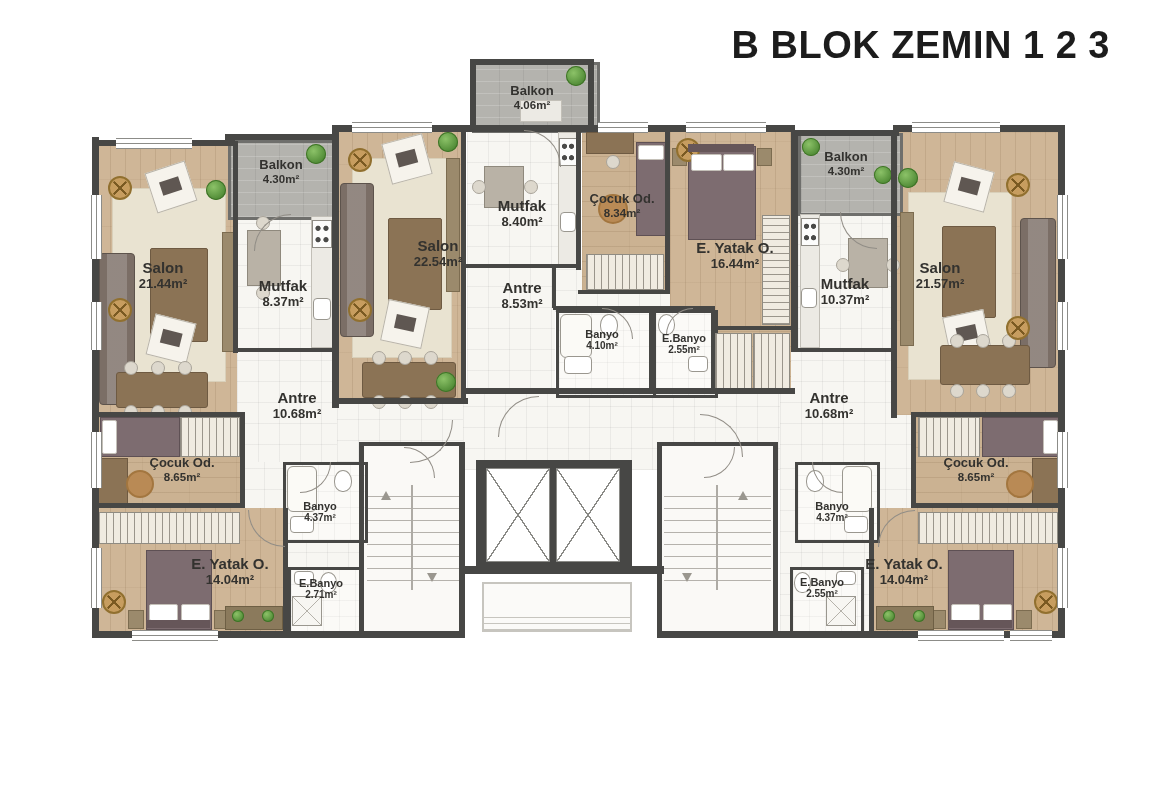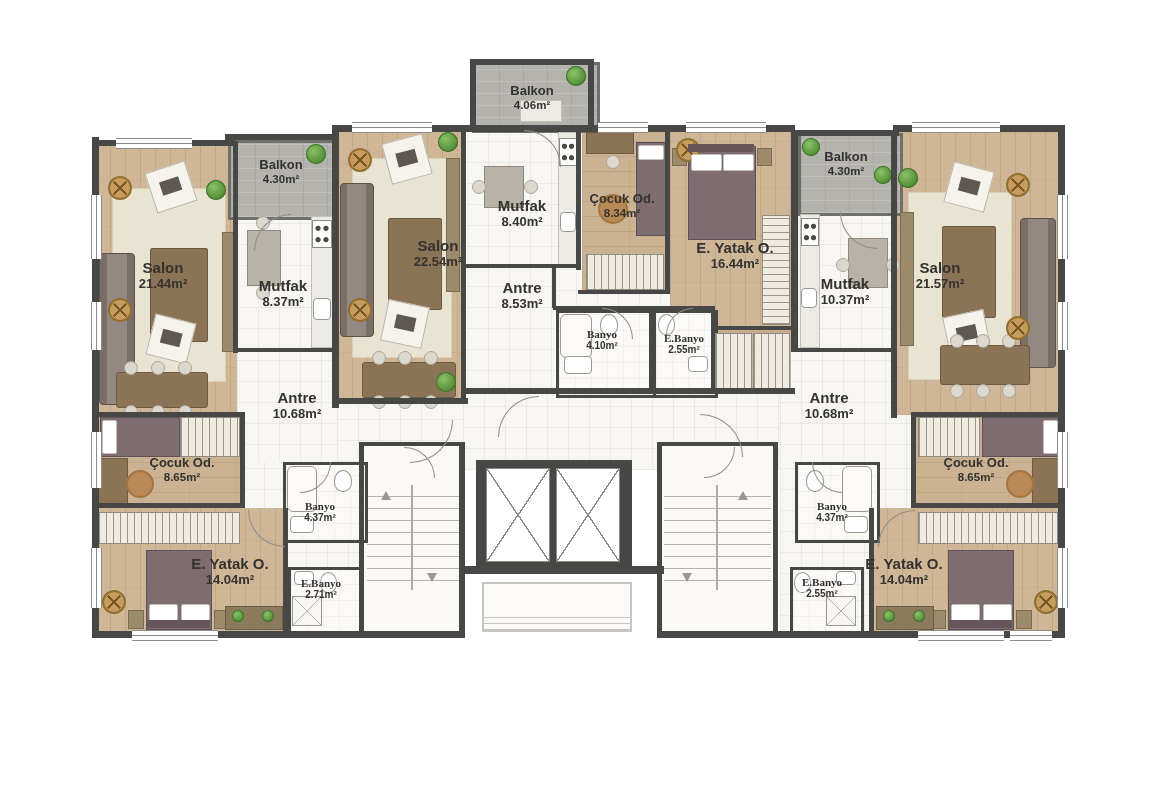--- a/index.html
+++ b/index.html
@@ -80,27 +80,28 @@
     background:radial-gradient(circle at 38% 35%,#8cc268,#4f8a35 72%);box-shadow:inset 0 0 0 1px #3f7227;}
   .fan{position:absolute;border-radius:50%;background:#c79d5f;border:2px solid #91702f;z-index:9;}
   .fan::before{content:"";position:absolute;inset:1px;border-radius:50%;
     background:linear-gradient(45deg,transparent calc(50% - .8px),#7a5a22 calc(50% - .8px) calc(50% + .8px),transparent calc(50% + .8px)),
                linear-gradient(-45deg,transparent calc(50% - .8px),#7a5a22 calc(50% - .8px) calc(50% + .8px),transparent calc(50% + .8px));}
   
   .rlabel{position:absolute;transform:translate(-50%,-50%);text-align:center;color:#33322f;line-height:1.12;white-space:nowrap;z-index:40;}
   .rn{display:block;font-size:13px;font-weight:700;}
   .ra{display:block;font-size:11.5px;font-weight:600;}
   .lg .rn{font-size:15px;} .lg .ra{font-size:13px;}
-  .sm .rn{font-size:11px;font-family:Liberation Serif, serif;} .sm .ra{font-size:10px;}
+  .sm .rn{font-size:11px;} .sm .ra{font-size:10px;}
   #title{position:absolute;top:24px;right:49px;font-size:38px;font-weight:700;color:#1c1c1c;letter-spacing:.5px;z-index:50;}
 </style>
 </head>
 <body>
 
 <div id="canvas">
+  <div id="title">B BLOK ZEMIN 1 2 3</div>
 
   <div class="tile" style="left:237px;top:350px;width:126px;height:158px"></div>
   <div class="tile" style="left:337px;top:400px;width:126px;height:62px"></div>
   <div class="tile" style="left:243px;top:462px;width:120px;height:175px"></div>
   <div class="tile" style="left:463px;top:392px;width:317px;height:78px"></div>
   <div class="tile" style="left:555px;top:268px;width:160px;height:44px"></div>
   <div class="tile" style="left:467px;top:268px;width:88px;height:124px"></div>
   <div class="tile" style="left:780px;top:350px;width:134px;height:158px"></div>
   <div class="tile" style="left:780px;top:462px;width:134px;height:175px"></div>
 

